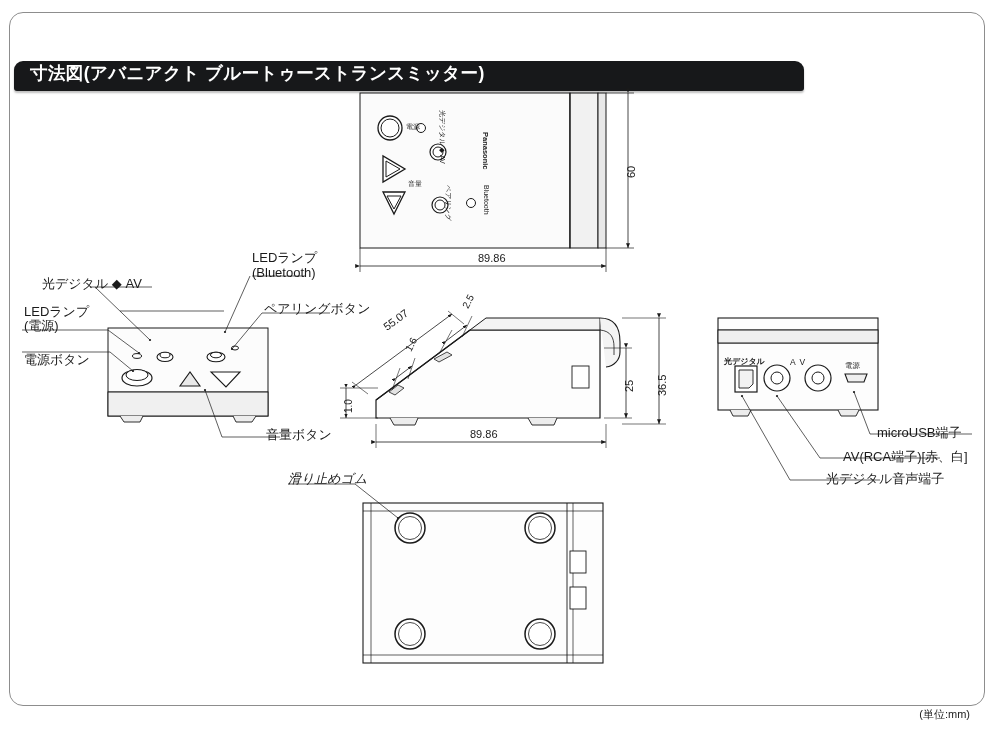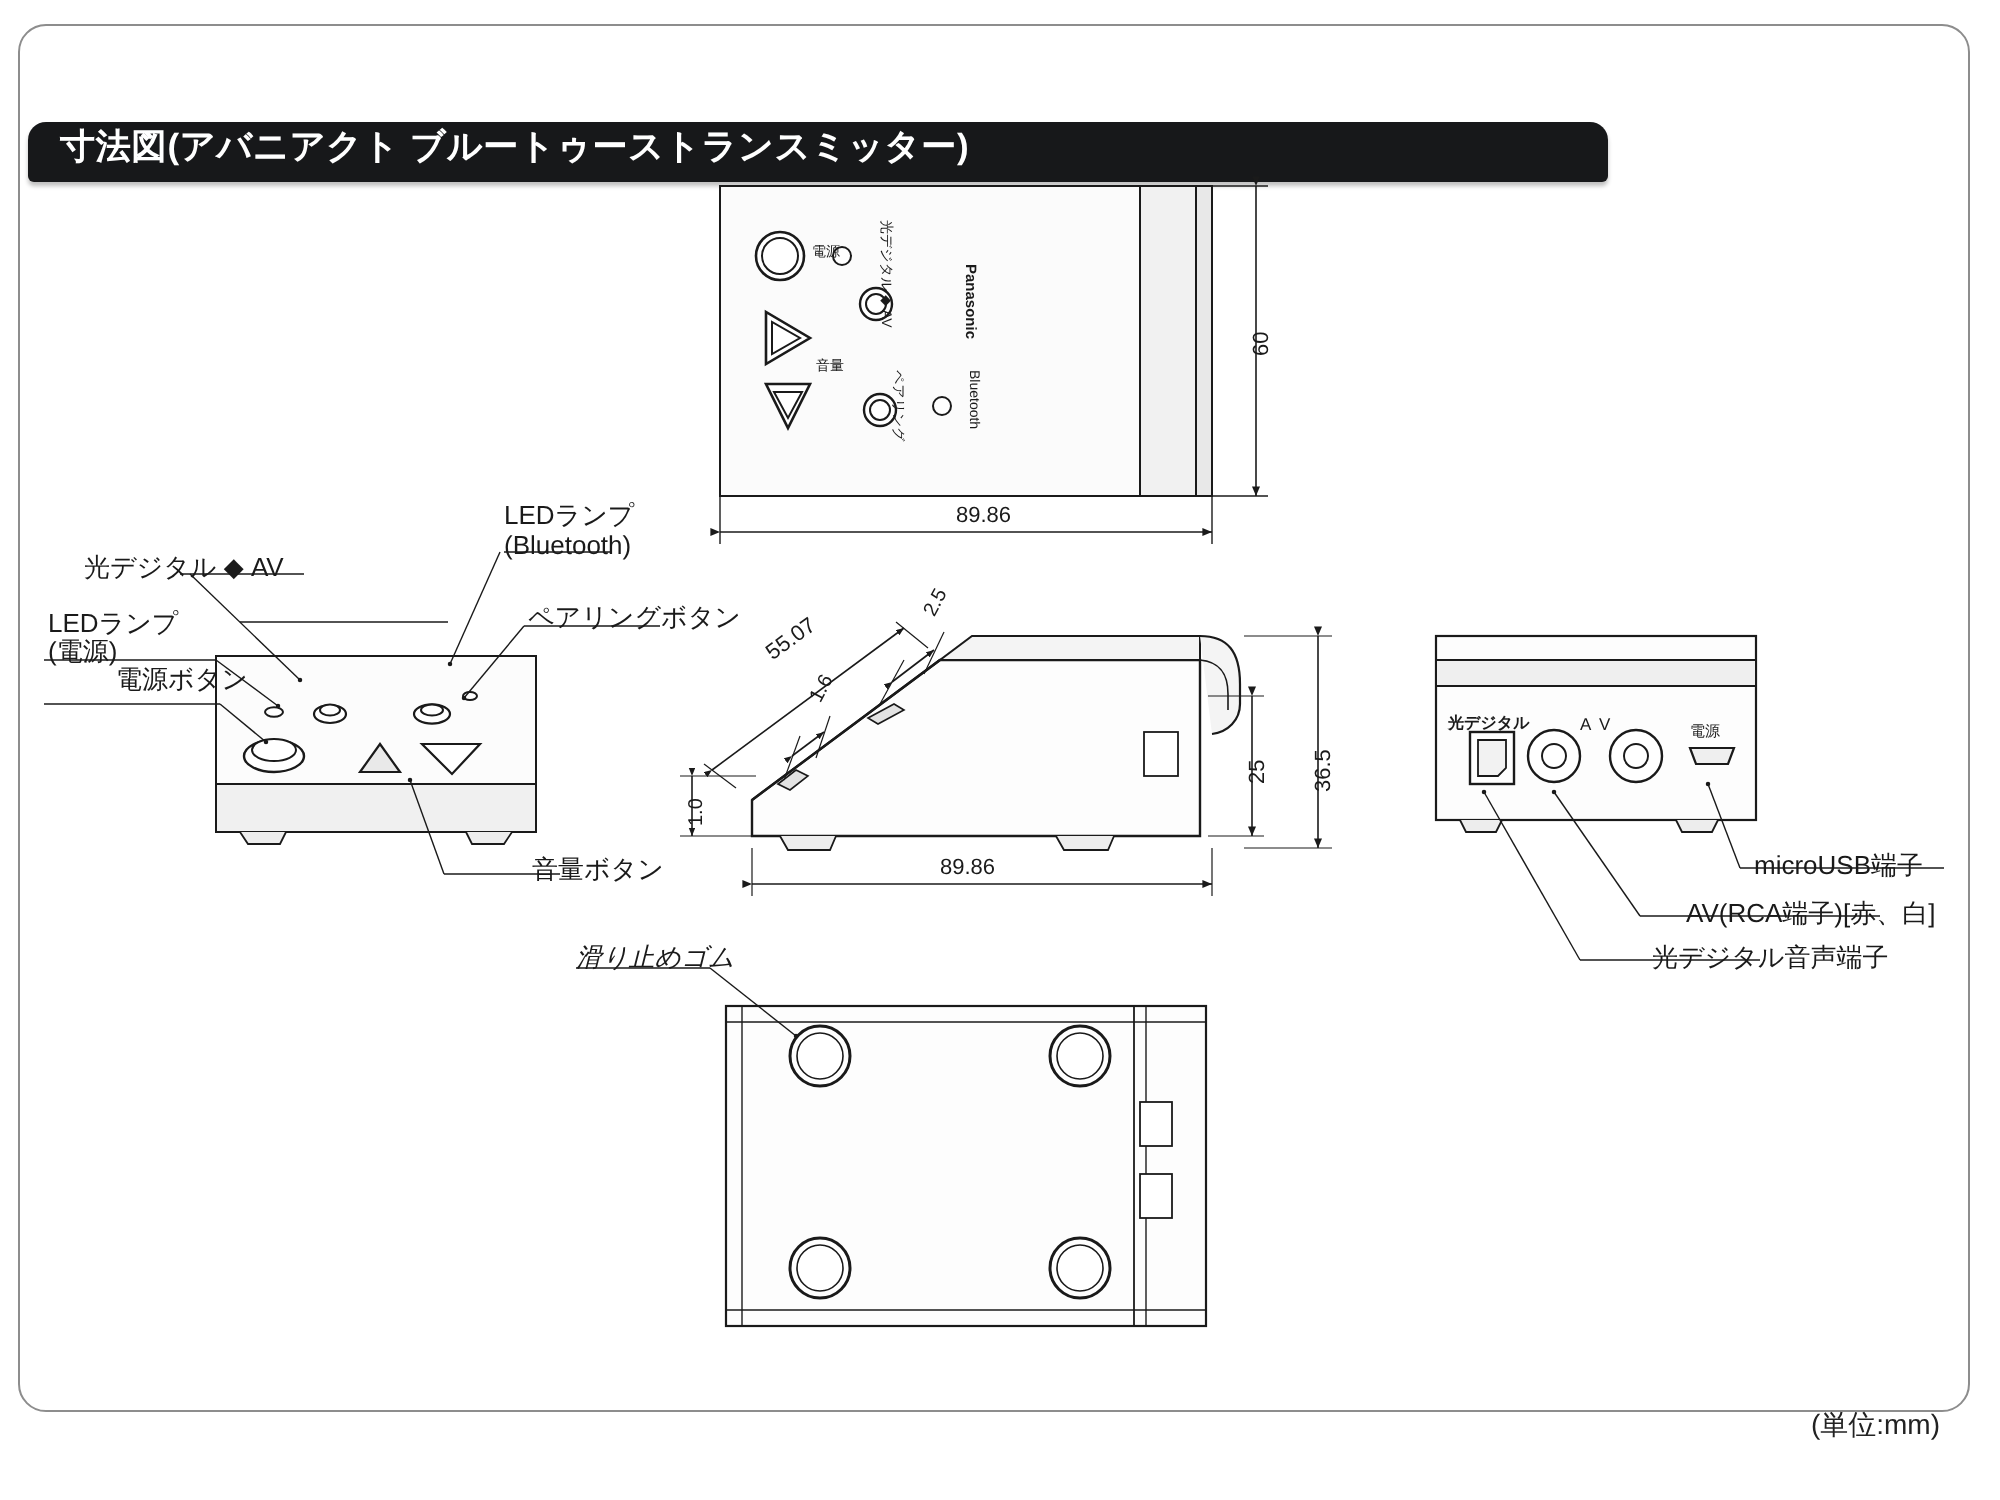--- a/index.html
+++ b/index.html
@@ -14,21 +14,21 @@
             display:flex;align-items:flex-start;padding-left:16px;box-shadow:0 2px 2px rgba(0,0,0,.25);margin-top:44px;}
   .titlebar .t{color:#fff;font-size:17.5px;font-weight:bold;letter-spacing:.4px;white-space:nowrap;}
 
   .canvas{position:absolute;left:0;top:0;width:1000px;height:750px;pointer-events:none;}
 
   
   .lbl{position:absolute;font-size:13px;color:#1a1a1a;white-space:nowrap;line-height:1.25;}
   .lbl.sm{font-size:10px;}
   .dim{position:absolute;font-size:11px;color:#1a1a1a;white-space:nowrap;}
   .dim.rot{transform-origin:left top;}
-  .unit{position:absolute;right:30px;bottom:28px;font-size:14px;color:#222;}
+  .unit{position:absolute;right:30px;bottom:28px;font-size:11px;color:#222;}
 </style>
 </head>
 <body>
 
 <div id="page">
 
   <div class="frame"></div>
 
   <div class="titlebar">
     <span class="t">寸法図(アバニアクト ブルートゥーストランスミッター)</span>
@@ -239,21 +239,21 @@
   <div class="lbl sm" style="left:452px;top:185px;font-size:7px;transform-origin:left top;transform:rotate(90deg);">ペアリング</div>
   <div class="lbl sm" style="left:490px;top:132px;font-size:7.5px;font-weight:bold;transform-origin:left top;transform:rotate(90deg);">Panasonic</div>
   <div class="lbl sm" style="left:490px;top:185px;font-size:7px;transform-origin:left top;transform:rotate(90deg);">Bluetooth</div>
 
   <div class="lbl" style="left:42px;top:276px;">光デジタル ◆ AV</div>
   <div class="lbl" style="left:252px;top:250px;">LEDランプ</div>
   <div class="lbl" style="left:252px;top:265px;">(Bluetooth)</div>
   <div class="lbl" style="left:264px;top:301px;">ペアリングボタン</div>
   <div class="lbl" style="left:24px;top:304px;">LEDランプ</div>
   <div class="lbl" style="left:24px;top:318px;">(電源)</div>
-  <div class="lbl" style="left:24px;top:332px;margin-left:34px;">電源ボタン</div>
+  <div class="lbl" style="left:24px;top:352px;">電源ボタン</div>
   <div class="lbl" style="left:266px;top:427px;">音量ボタン</div>
 
   <div class="dim rot" style="left:381px;top:323px;transform:rotate(-36deg);">55.07</div>
   <div class="dim rot" style="left:460px;top:305px;transform:rotate(-62deg);font-size:10px;">2.5</div>
   <div class="dim rot" style="left:403px;top:348px;transform:rotate(-62deg);font-size:10px;">1.6</div>
   <div class="dim rot" style="left:343px;top:413px;transform:rotate(-90deg);font-size:10px;">1.0</div>
   <div class="dim rot" style="left:623px;top:392px;transform:rotate(-90deg);">25</div>
   <div class="dim rot" style="left:656px;top:396px;transform:rotate(-90deg);">36.5</div>
   <div class="dim" style="left:470px;top:428px;">89.86</div>
 

